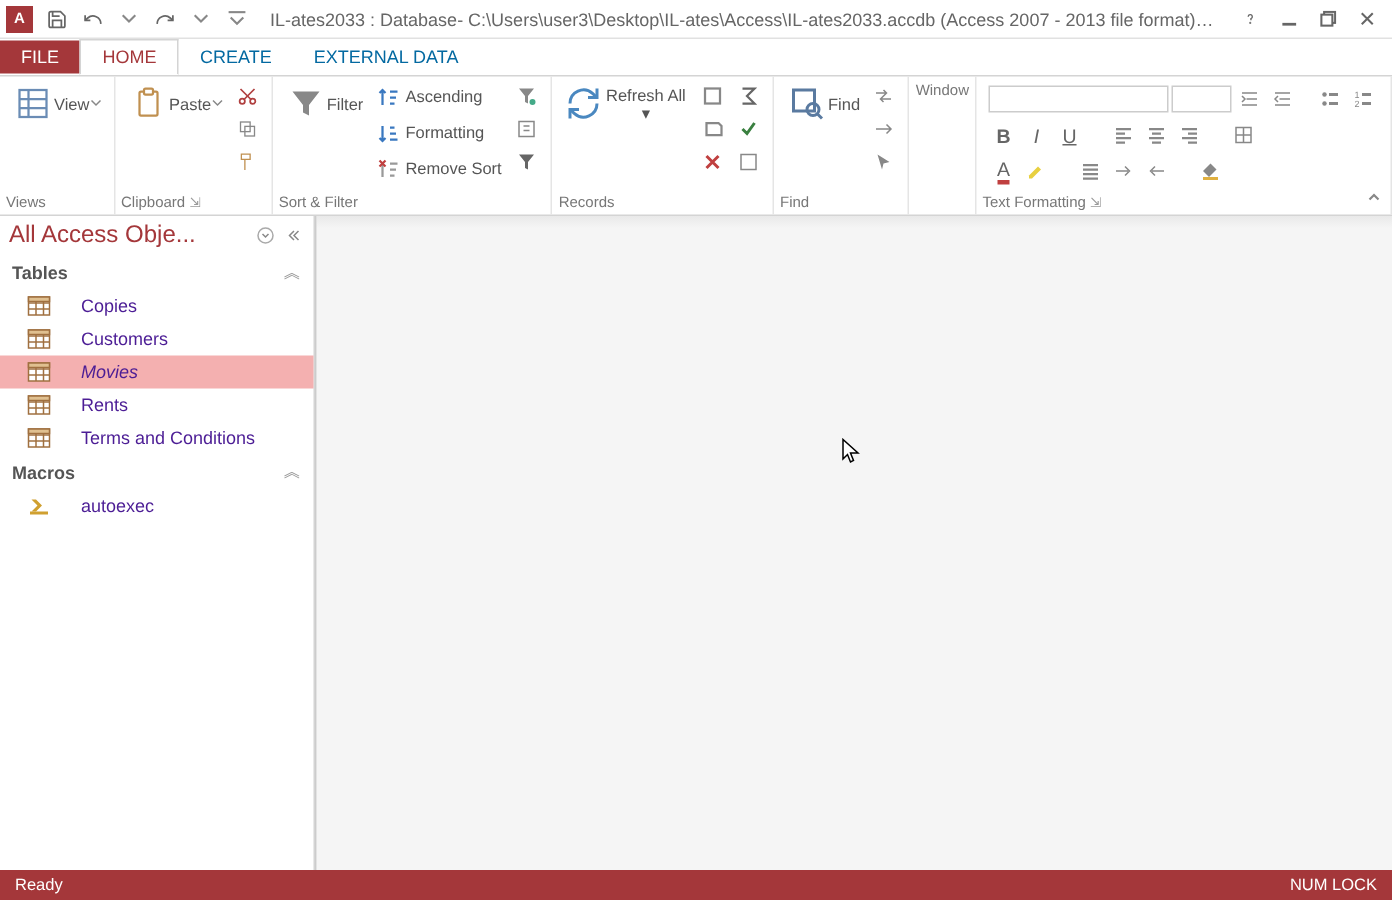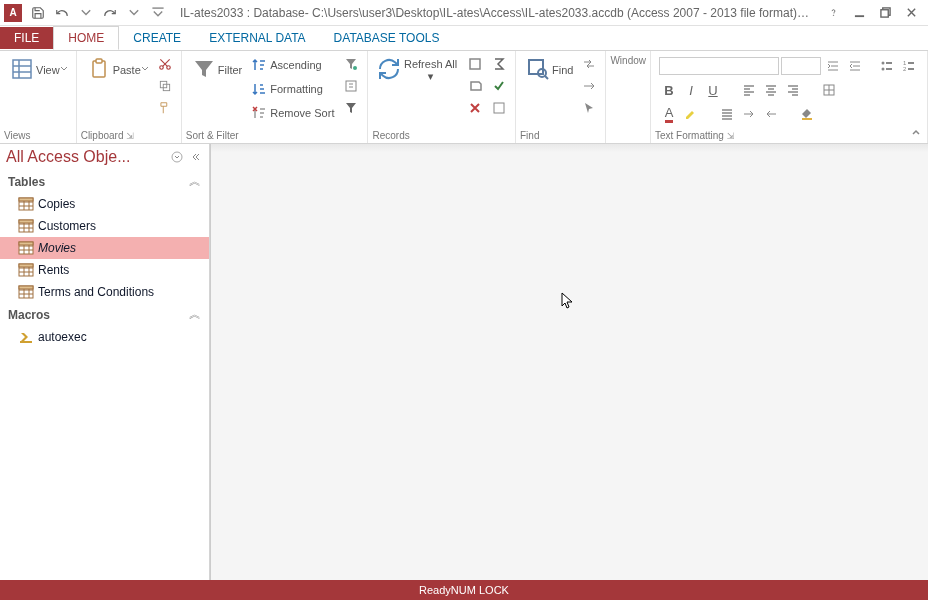--- a/index.html
+++ b/index.html
@@ -40,29 +40,29 @@
 .collapse-chev { position: absolute; right: 6px; bottom: 2px; color: #888; }
 
 
 .main { display: flex; height: calc(600px - 26px - 24px - 94px - 20px); }
 .nav-pane { width: 210px; background: #fff; border-right: 1px solid #d4d4d4; display: flex; flex-direction: column; }
 .nav-header { display: flex; align-items: center; padding: 4px 6px; }
 .nav-title { flex: 1; color: #a4373a; font-size: 16px; white-space: nowrap; overflow: hidden; text-overflow: ellipsis; }
 .nav-hdr-btn { width: 16px; height: 16px; display: flex; align-items: center; justify-content: center; color: #888; cursor: pointer; margin-left: 2px; }
 .nav-section { padding: 3px 8px; font-size: 12px; color: #555; display: flex; align-items: center; justify-content: space-between; }
 .nav-section .chev { color: #999; }
-.nav-item { display: flex; padding: 4px 8px 4px 18px; font-size: 12px; color: #0f172a; cursor: pointer; gap: 4px; }
+.nav-item { display: flex; padding: 4px 8px 4px 18px; font-size: 12px; color: #4c1d95; cursor: pointer; gap: 20px; }
 .nav-item.selected { background: #f4b0b0; font-style: italic; }
 .nav-item .ti { width: 16px; height: 14px; display: flex; align-items: center; justify-content: center; }
 .nav-item .ti svg { width: 16px; height: 14px; }
 .workspace { flex: 1; background: #f7f7f7; border-left: 1px solid #ccc; background: linear-gradient(#e9e9e9, #f5f5f5 8px, #f5f5f5); position: relative; }
 .cursor { position: absolute; left: 350px; top: 148px; }
 
 
-.statusbar { height: 20px; background: #a4373a; color: #fff; display: flex; align-items: center; padding: 0 10px; font-size: 11px; justify-content: center; }
+.statusbar { height: 20px; background: #a4373a; color: #fff; display: flex; align-items: center; padding: 0 10px; font-size: 11px; justify-content: space-between; }
 </style>
 </head>
 <body>
 
 <div class="titlebar">
   <div class="app-icon">A</div>
   <div class="qat-btn">
       <svg viewBox="0 0 24 24" fill="none" stroke="#666" stroke-width="2">
         <path d="M19 21H5a2 2 0 0 1-2-2V5a2 2 0 0 1 2-2h11l5 5v11a2 2 0 0 1-2 2z"></path>
         <polyline points="17 21 17 13 7 13 7 21"></polyline>
@@ -120,21 +120,20 @@
         <path d="M2 2l8 8M10 2l-8 8"></path>
       </svg>
     </div>
 </div>
 
 <div class="ribbon-tabs">
   <div class="tab file">FILE</div>
   <div class="tab active">HOME</div>
   <div class="tab">CREATE</div>
   <div class="tab">EXTERNAL DATA</div>
-  <div class="tab">DATABASE TOOLS</div>
 </div>
 
 <div class="ribbon">
 
   <div class="group">
     <div class="group-body">
       <div class="big-btn">
         <div class="ico">
             <svg viewBox="0 0 24 24" fill="none" stroke="#6a8cb5" stroke-width="1.5">
               <rect x="3" y="3" width="18" height="18"></rect>

